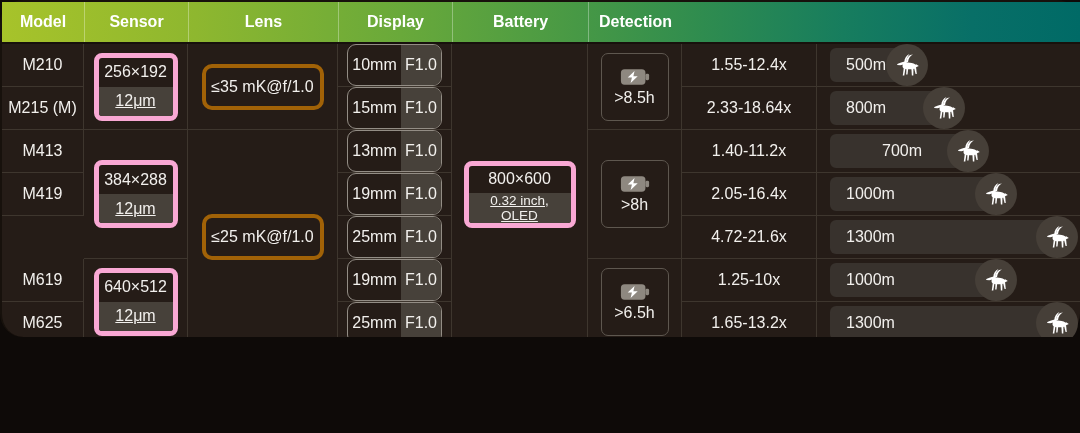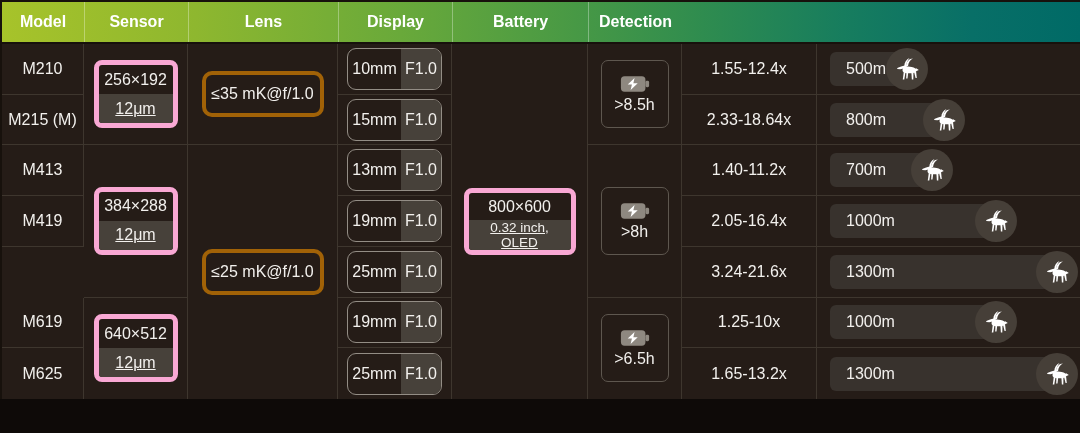--- a/index.html
+++ b/index.html
@@ -1,24 +1,25 @@
 <!DOCTYPE html>
 <html><head>
 <meta charset="utf-8">
 <style>
   html,body { margin:0; padding:0; background:#0e0a08; }
   .table {
-    width:1080px; height:399px; box-sizing:border-box;
+    width:1080px; height:337px; box-sizing:border-box;
     display:grid;
     grid-template-rows:42px repeat(7, 1fr);
     background:#251c17;
     border-left:2px solid #17110c; border-top:2px solid #17110c;
     font-family:"Liberation Sans", sans-serif;
     color:#f2f0ed;
     position:relative;
+    border-radius:23px;
   }
   .cols {
     grid-template-columns:82px 104px 150px 114px 136px 94px 135px 263px;
   }
   .header {
     grid-area:1/1/2/9;
     display:grid;
     background:linear-gradient(90deg,#a7c32a 0%,#8eb72f 18%,#69a93a 37%,#4a9a44 52%,#2f8c4f 65%,#177d5e 78%,#086f67 90%,#006a66 100%);
     border-bottom:2px solid #17110c;
     font-weight:bold; font-size:16px; color:#ffffff;
@@ -246,21 +247,21 @@
   <div class="cell" style="grid-area:3/7/4/8">
       <span>2.33-18.64x</span>
     </div>
   <div class="cell" style="grid-area:4/7/5/8">
       <span>1.40-11.2x</span>
     </div>
   <div class="cell" style="grid-area:5/7/6/8">
       <span>2.05-16.4x</span>
     </div>
   <div class="cell" style="grid-area:6/7/7/8">
-      <span>3.24-21.6x</span>
+      <span>4.72-21.6x</span>
     </div>
   <div class="cell" style="grid-area:7/7/8/8">
       <span>1.25-10x</span>
     </div>
   <div class="cell b0" style="grid-area:8/7/9/8">
       <span>1.65-13.2x</span>
     </div>
 
   <div class="cell detcell r0" style="grid-area:2/8/3/9">
     <div class="bar" style="width: 94px;">
@@ -276,21 +277,21 @@
     <div class="bar" style="width: 131px;">
       <span class="lbl">800m</span>
       <span class="circle">
           <svg viewBox="0 0 32 28" width="27" height="24">
             <use href="#deer"></use>
           </svg>
         </span>
     </div>
   </div>
   <div class="cell detcell r0" style="grid-area:4/8/5/9">
-    <div class="bar" style="width: 119px;">
+    <div class="bar" style="width: 119px; padding-left: 36px;">
       <span class="lbl">700m</span>
       <span class="circle">
           <svg viewBox="0 0 32 28" width="27" height="24">
             <use href="#deer"></use>
           </svg>
         </span>
     </div>
   </div>
   <div class="cell detcell r0" style="grid-area:5/8/6/9">
     <div class="bar" style="width: 183px;">

